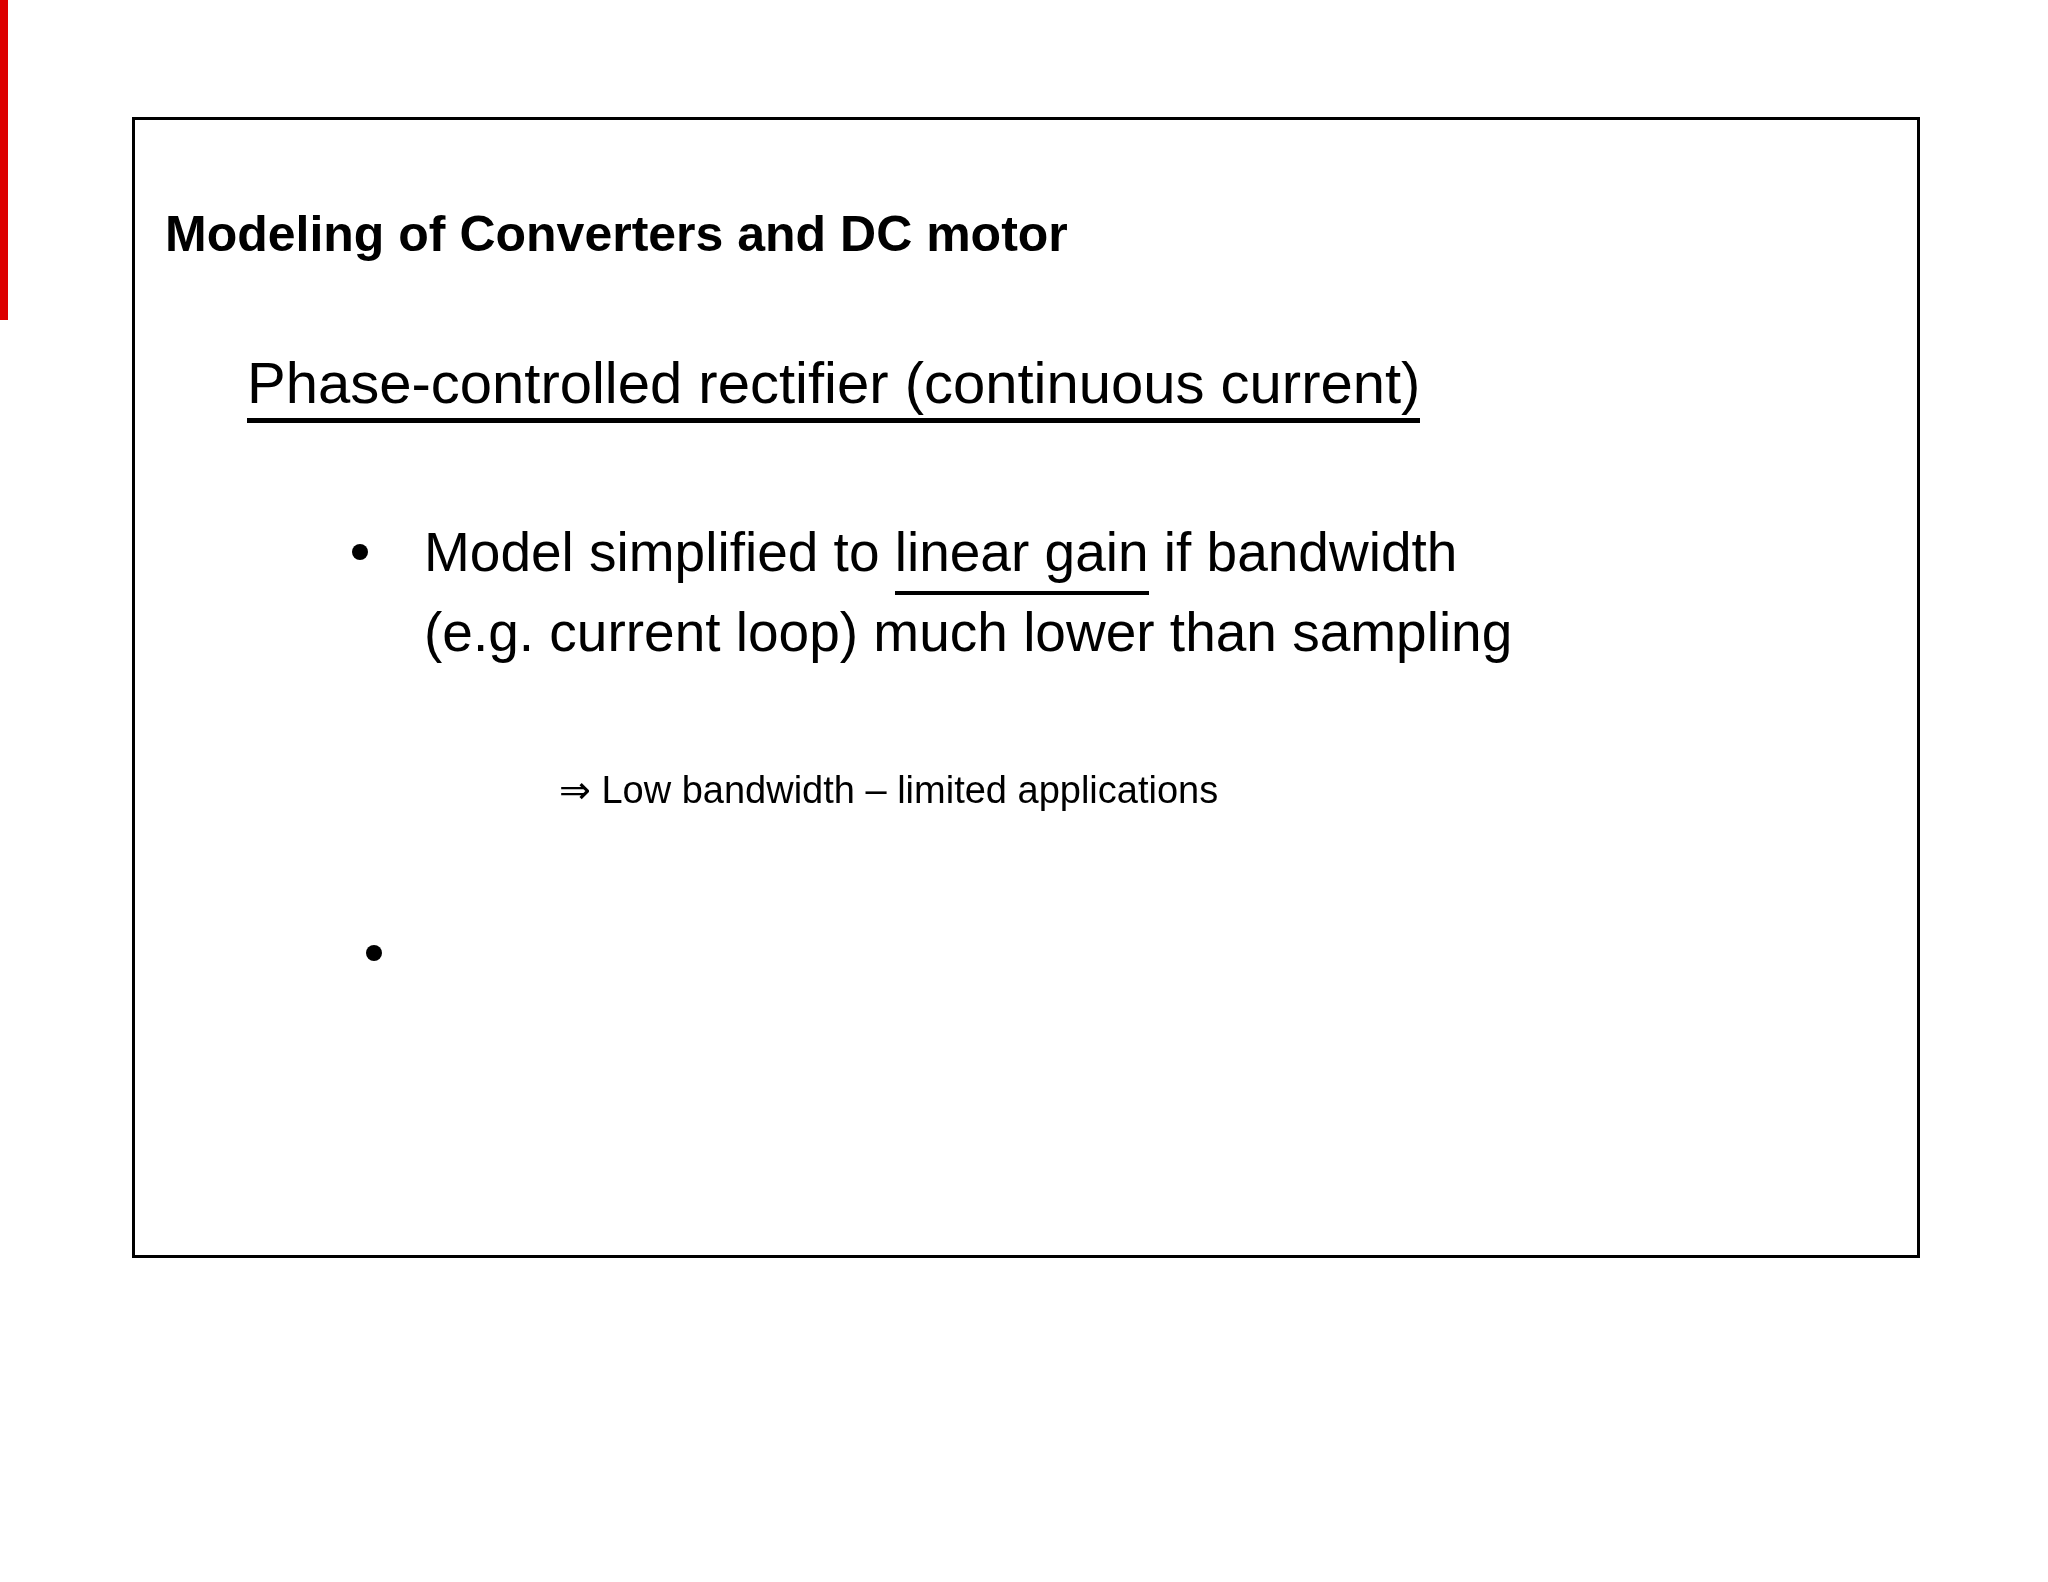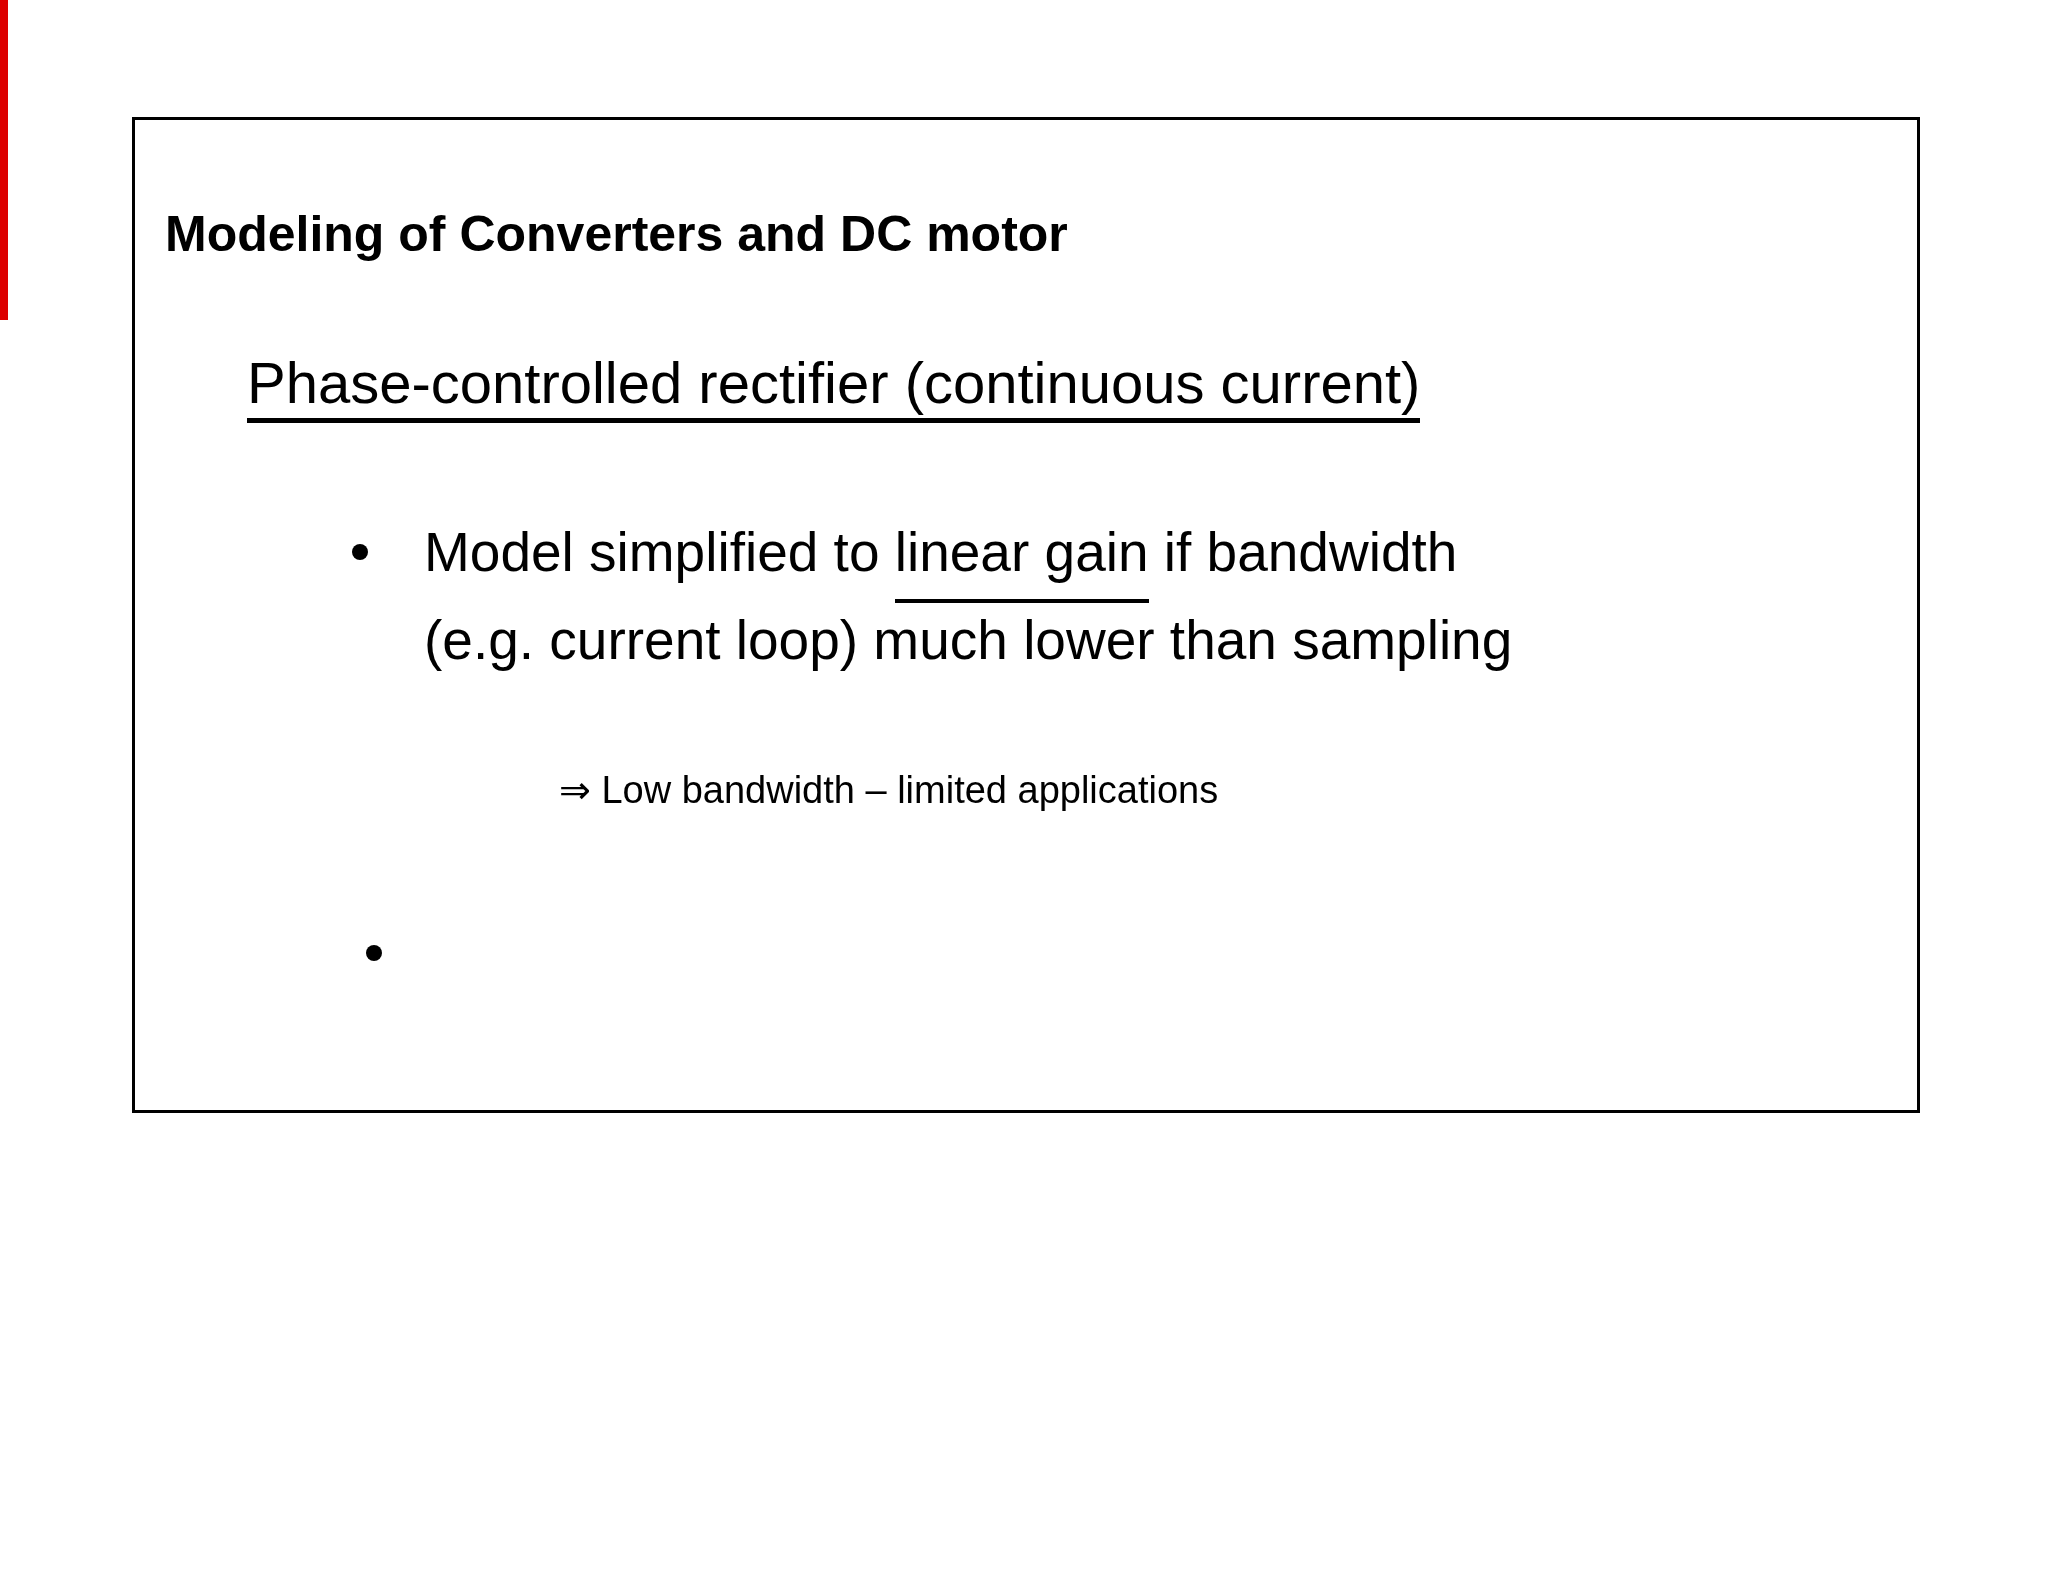--- a/index.html
+++ b/index.html
@@ -23,21 +23,21 @@
     width: 8px;
     height: 320px;
     background: #dd0000;
   }
 
   .slide {
     position: absolute;
     left: 132px;
     top: 117px;
     width: 1788px;
-    height: 996px;
+    height: 1141px;
     box-sizing: border-box;
     border: 3px solid #000000;
     background: #ffffff;
   }
 
   .slide-title {
     position: absolute;
     left: 30px;
     top: 84px;
     font-size: 50px;
@@ -76,21 +76,21 @@
     height: 16px;
     border-radius: 50%;
     background: #000000;
   }
   .b1-dot { left: 217px; top: 424px; }
   .b2-dot { left: 231px; top: 825px; }
 
   .underlined-phrase {
     display: inline-block;
     border-bottom: 4px solid #000000;
-    padding-bottom: 10px;
+    padding-bottom: 2px;
   }
 
   .arrow-line {
     position: absolute;
     left: 424px;
     top: 633px;
     font-size: 38px;
     line-height: 74px;
     white-space: nowrap;
   }

